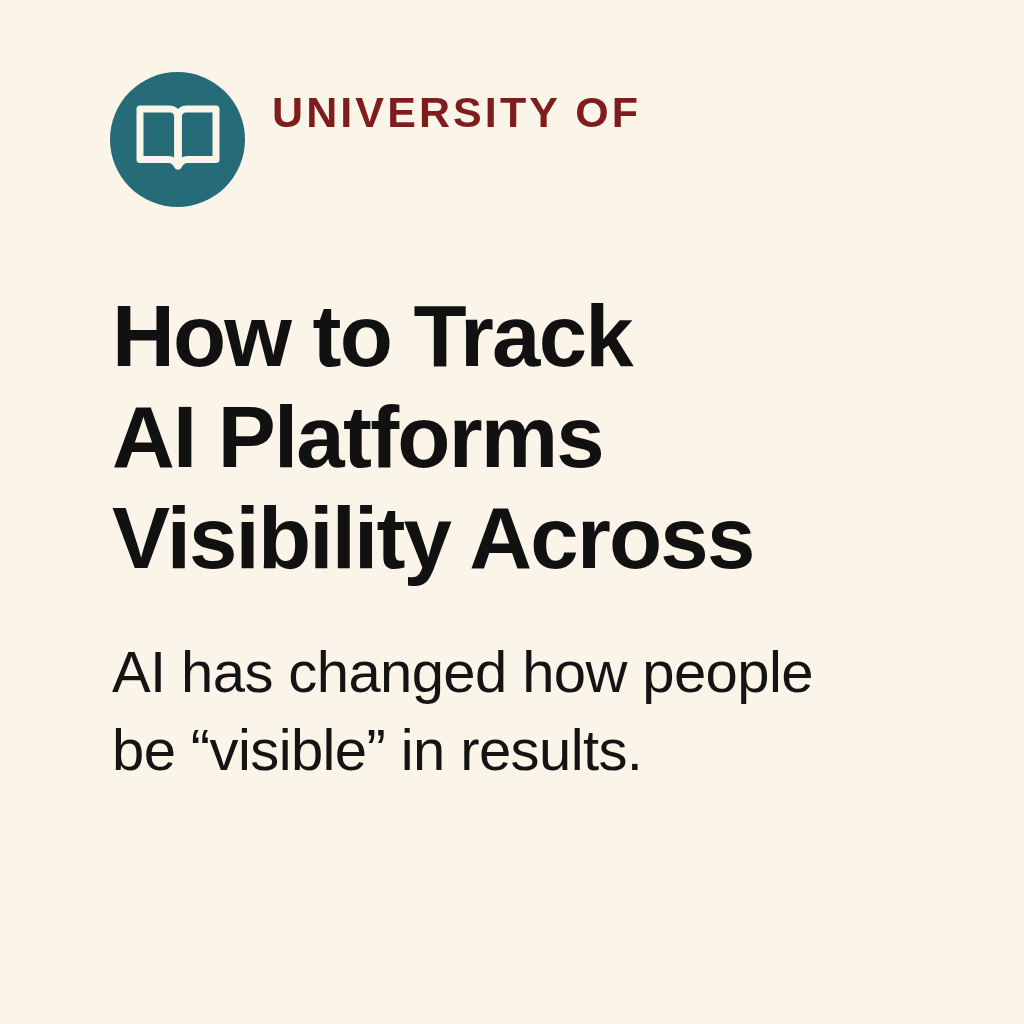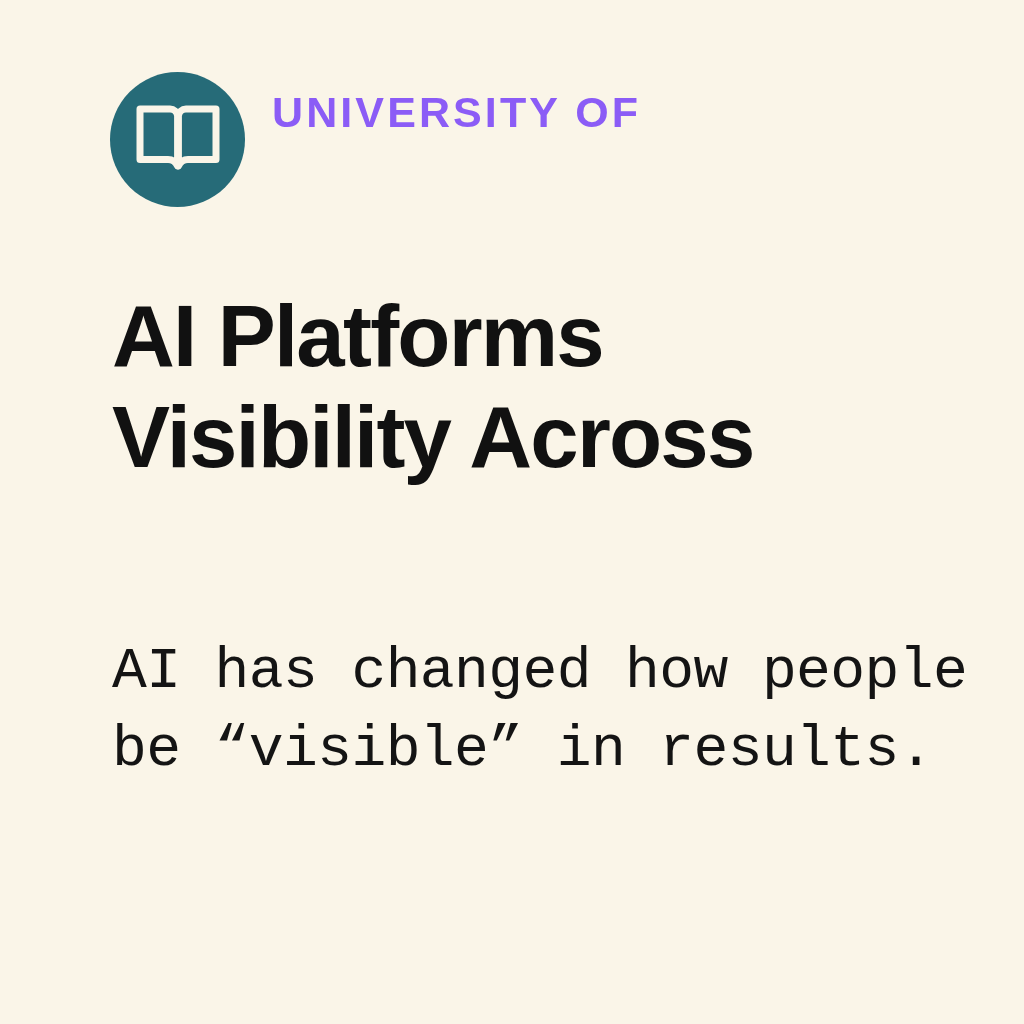--- a/index.html
+++ b/index.html
@@ -51,21 +51,21 @@
   }
 
   #brand-words {
     margin-left: 27px;
     padding-top: 12px;
     display: flex;
     flex-direction: column;
   }
 
   .brand-line {
-    color: #8b5cf6;
+    color: #7f1d1d;
     font-size: 43px;
     font-weight: bold;
     letter-spacing: 3.1px;
     line-height: 56px;
     white-space: nowrap;
     text-align: center;
   }
 
   
   #headline {
@@ -92,21 +92,20 @@
     width: 880px;
   }
 
   .body-line {
     color: #141414;
     font-size: 58px;
     font-weight: normal;
     line-height: 78px;
     letter-spacing: -0.6px;
     white-space: nowrap;
-    font-family: Liberation Mono, monospace;
   }
 </style>
 </head>
 <body>
 
 <div id="card">
 
   <div id="brand">
 
     <div id="brand-mark">
@@ -120,20 +119,21 @@
       </span>
     </div>
 
     <div id="brand-words">
       <div class="brand-line">UNIVERSITY OF</div>
     </div>
 
   </div>
 
   <div id="headline">
+    <div class="headline-line">How to Track</div>
     <div class="headline-line">AI Platforms</div>
     <div class="headline-line">Visibility Across</div>
   </div>
 
   <div id="body-copy">
     <div class="body-line">AI has changed how people</div>
     <div class="body-line">be “visible” in results.</div>
   </div>
 
 </div>

